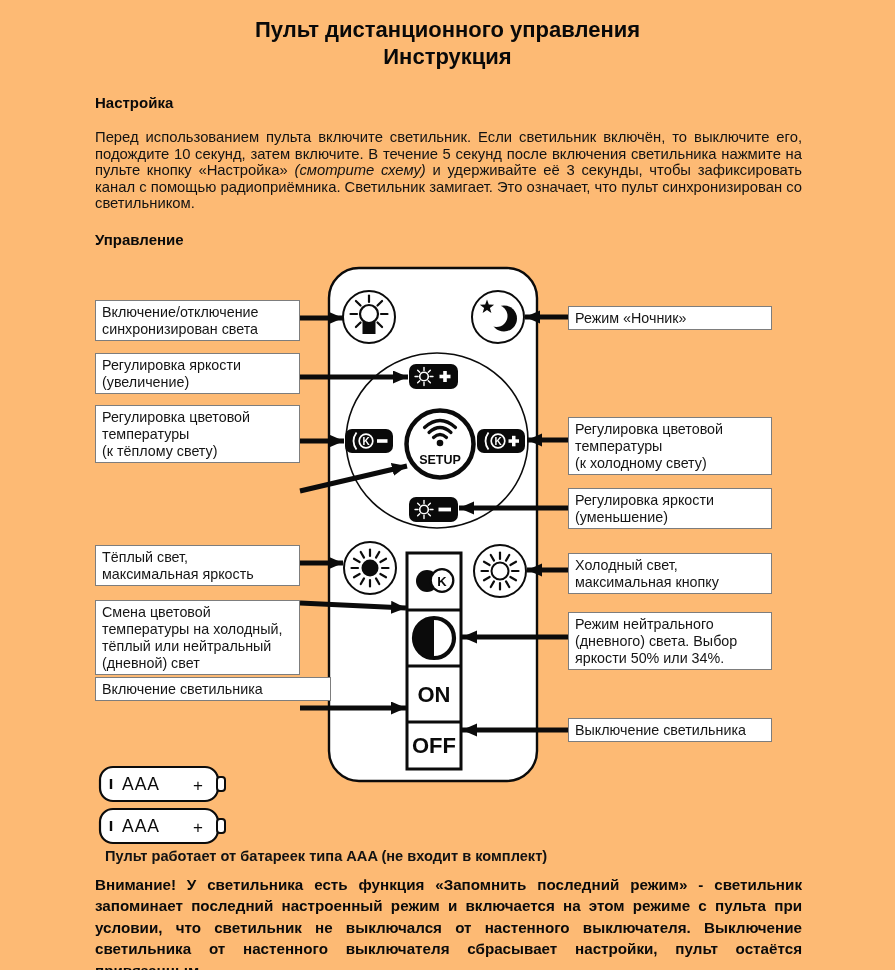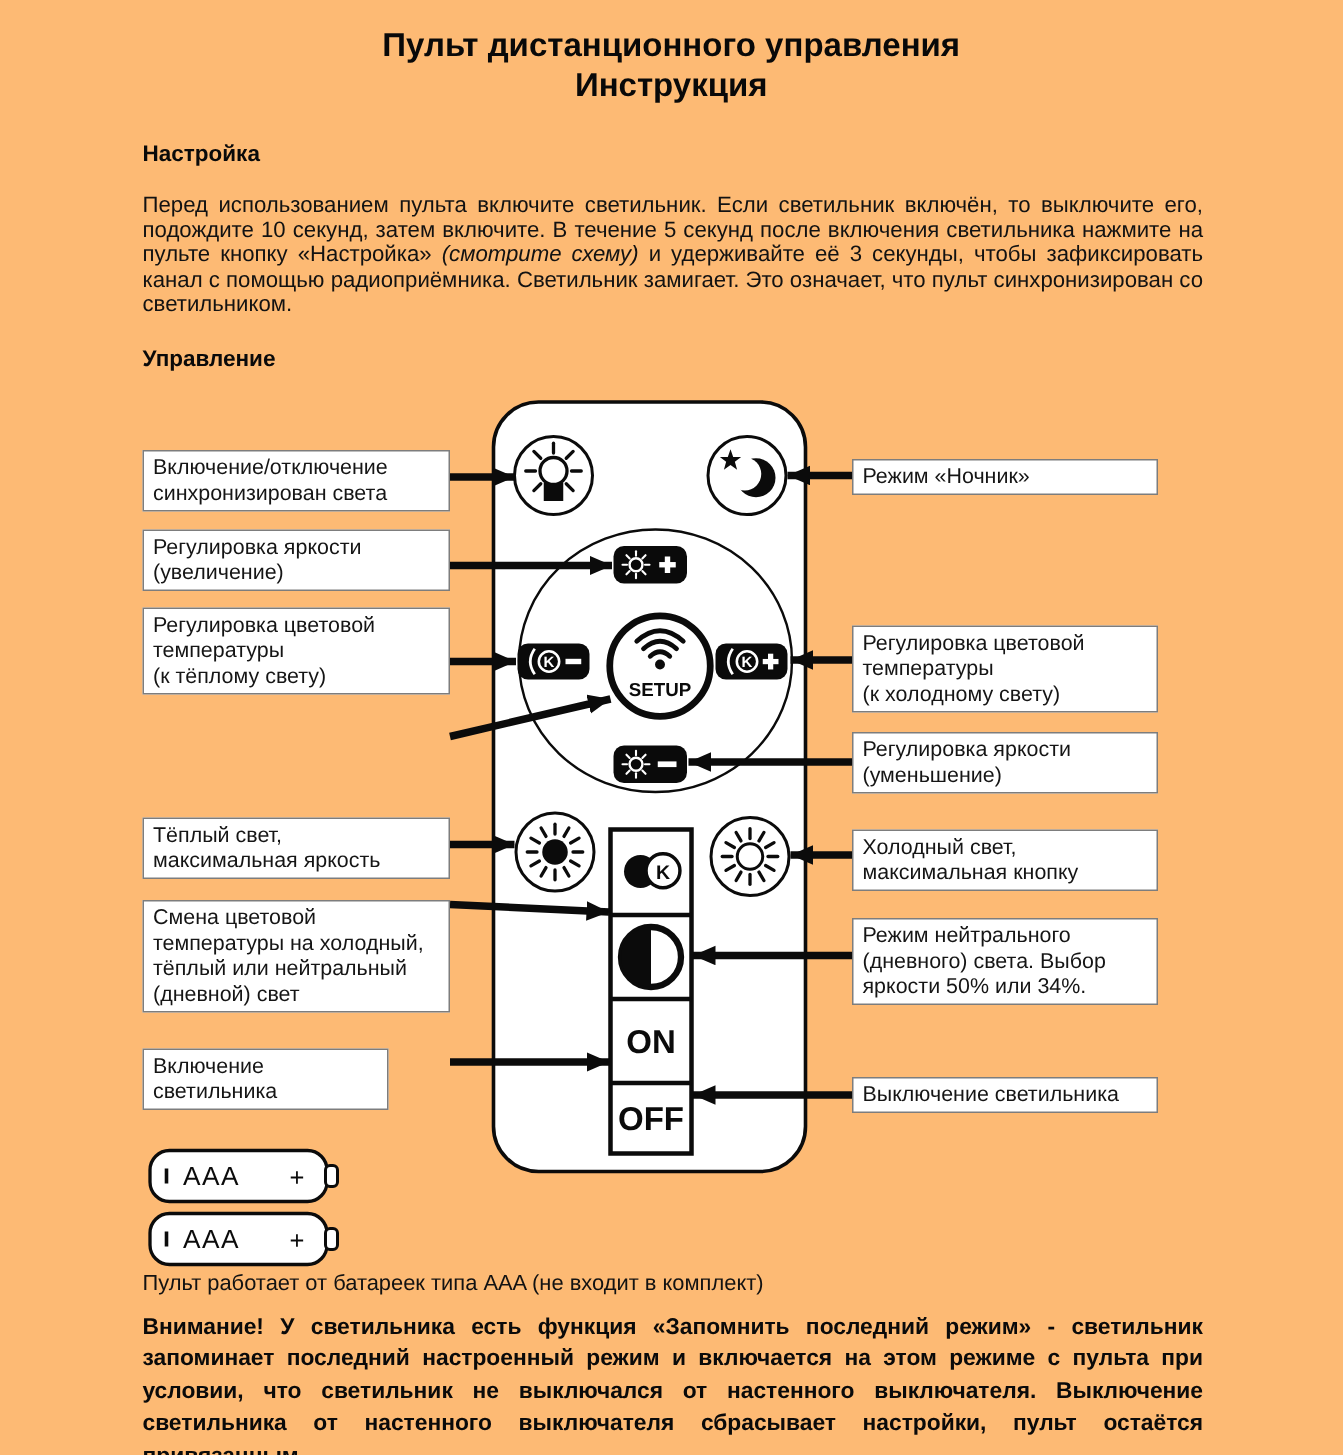--- a/index.html
+++ b/index.html
@@ -14,21 +14,21 @@
   .h{position:absolute;left:95px;font-size:15px;font-weight:bold;color:#0a0a0a;}
   .para{
     position:absolute;left:95px;width:707px;font-size:14.8px;line-height:16.6px;
     text-align:justify;color:#121212;
   }
   .para i{}
   .warn{
     position:absolute;left:95px;width:707px;font-size:15.2px;line-height:21.4px;
     font-weight:bold;text-align:justify;color:#0a0a0a;
   }
-  .note{position:absolute;left:95px;font-size:14.6px;color:#121212;}
+  .note{position:absolute;left:105px;font-size:14.6px;color:#121212;font-weight:bold;}
   .callout{
     position:absolute;box-sizing:border-box;border:1px solid #7d7d7d;background:#fff;
     padding:2.5px 6px;font-size:14.3px;line-height:17px;white-space:pre-line;color:#151515;
     z-index:3;
   }
   svg.diagram{position:absolute;left:0;top:0;z-index:2;}
 </style>
 </head>
 <body>
 
@@ -246,21 +246,21 @@
 (увеличение)</div>
   <div class="callout" style="left:95px;top:405px;width:205px">Регулировка цветовой
 температуры
 (к тёплому свету)</div>
   <div class="callout" style="left:95px;top:545px;width:205px">Тёплый свет,
 максимальная яркость</div>
   <div class="callout" style="left:95px;top:600px;width:205px">Смена цветовой
 температуры на холодный,
 тёплый или нейтральный
 (дневной) свет</div>
-  <div class="callout" style="left:95px;top:699px;width:164px">Включение светильника</div>
+  <div class="callout" style="left:95px;top:677px;width:236px">Включение светильника</div>
 
   <div class="callout" style="left:568px;top:306px;width:204px">Режим «Ночник»</div>
   <div class="callout" style="left:568px;top:417px;width:204px">Регулировка цветовой
 температуры
 (к холодному свету)</div>
   <div class="callout" style="left:568px;top:488px;width:204px">Регулировка яркости
 (уменьшение)</div>
   <div class="callout" style="left:568px;top:553px;width:204px">Холодный свет,
 максимальная кнопку</div>
   <div class="callout" style="left:568px;top:612px;width:204px">Режим нейтрального

